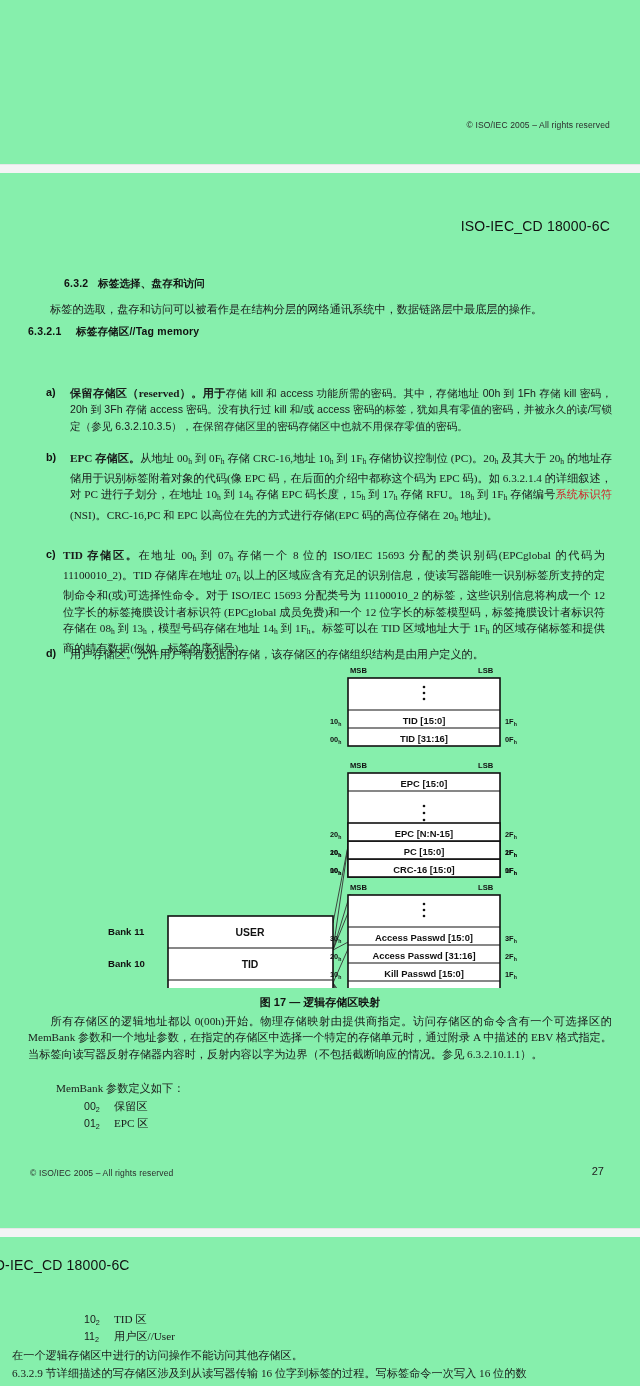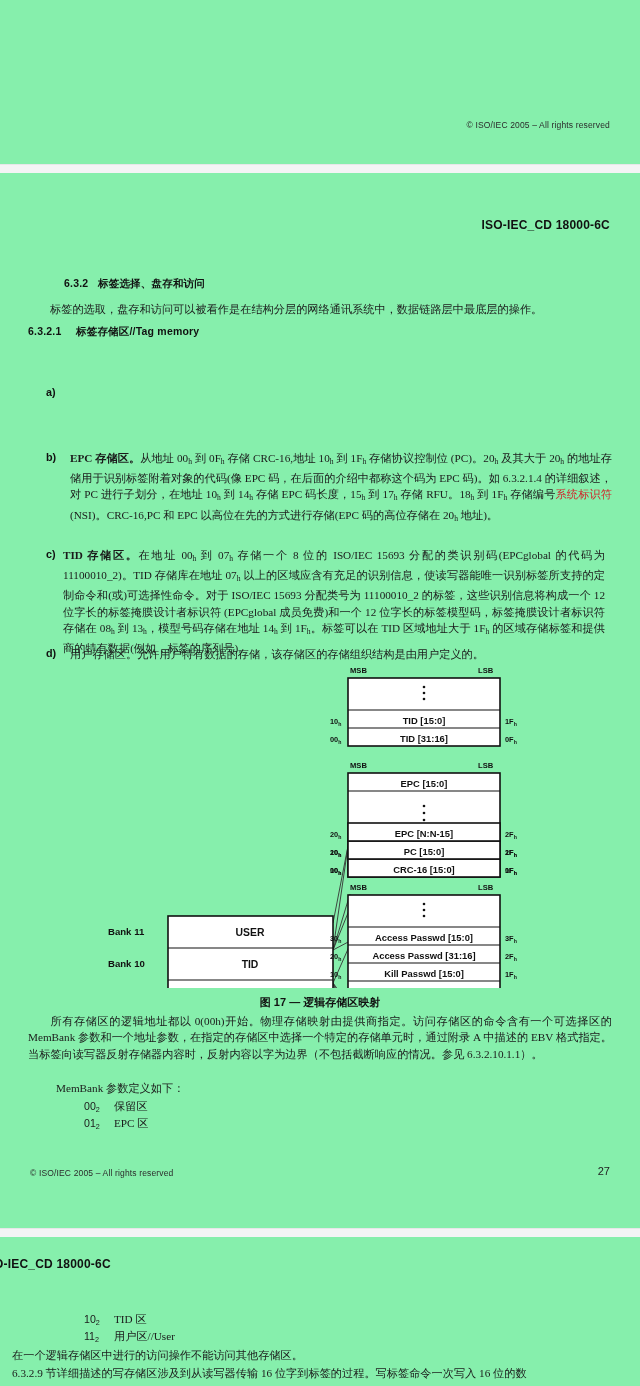--- a/index.html
+++ b/index.html
@@ -42,22 +42,22 @@
   .copyright {
     position: absolute;
     font-family: "Liberation Sans", "DejaVu Sans", sans-serif;
     font-size: 8.5px;
     color: #2b2b2b;
     letter-spacing: 0.15px;
   }
   .doc-id {
     position: absolute;
     font-family: "Liberation Sans", "DejaVu Sans", sans-serif;
-    font-weight: bold;
-    font-size: 12px;
+    font-weight: normal;
+    font-size: 14px;
     color: #111;
     letter-spacing: 0.2px;
   }
   .page-num {
     position: absolute;
     font-family: "Liberation Sans", "DejaVu Sans", sans-serif;
     font-size: 11px;
     font-weight: normal;
     color: #222;
   }
@@ -202,20 +202,23 @@
   <div class="body-par" style="left:28px; top:128px; width:584px;">
     <span style="display:inline-block;width:22px;"></span><span>标签的选取，盘存和访问可以被看作是在结构分层的网络通讯系统中，数据链路层中最底层的操作。</span>
   </div>
 
   <div class="h3" style="left:28px; top:152px;">
     <span class="num wide">6.3.2.1</span><span>标签存储区//Tag memory</span>
   </div>
 
 
   <div class="list-marker" style="left:46px; top:213px;">a)</div>
+  <div class="list-item" style="left:70px; top:212px; width:542px;">
+    <b>保留存储区（reserved）。用于</b><span class="lat">存储 kill 和 access 功能所需的密码。其中，存储地址 00h 到 1Fh 存储 kill 密码，20h 到 3Fh 存储 access 密码。没有执行过 kill 和/或 access 密码的标签，犹如具有零值的密码，并被永久的读/写锁定（参见 6.3.2.10.3.5），在保留存储区里的密码存储区中也就不用保存零值的密码。</span>
+  </div>
 
   <div class="list-marker" style="left:46px; top:278px;">b)</div>
   <div class="list-item" style="left:70px; top:277px; width:542px;">
     <b>EPC 存储区。</b>从地址 00<sub>h</sub> 到 0F<sub>h</sub> 存储 CRC-16,地址 10<sub>h</sub> 到 1F<sub>h</sub> 存储协议控制位 (PC)。20<sub>h</sub> 及其大于 20<sub>h</sub> 的地址存储用于识别标签附着对象的代码(像 EPC 码，在后面的介绍中都称这个码为 EPC 码)。如 6.3.2.1.4 的详细叙述，对 PC 进行子划分，在地址 10<sub>h</sub> 到 14<sub>h</sub> 存储 EPC 码长度，15<sub>h</sub> 到 17<sub>h</sub> 存储 RFU。18<sub>h</sub> 到 1F<sub>h</sub> 存储编号<span class="red">系统标识符</span> (NSI)。CRC-16,PC 和 EPC 以高位在先的方式进行存储(EPC 码的高位存储在 20<sub>h</sub> 地址)。
   </div>
 
   <div class="list-marker" style="left:46px; top:375px;">c)</div>
   <div class="list-item" style="left:52px; top:374px; width:542px;margin-left:11px;">
     <b>TID 存储区。</b>在地址 00<sub>h</sub> 到 07<sub>h</sub> 存储一个 8 位的 ISO/IEC 15693 分配的类识别码(EPCglobal 的代码为 11100010_2)。TID 存储库在地址 07<sub>h</sub> 以上的区域应含有充足的识别信息，使读写器能唯一识别标签所支持的定制命令和(或)可选择性命令。对于 ISO/IEC 15693 分配类号为 11100010_2 的标签，这些识别信息将构成一个 12 位字长的标签掩膜设计者标识符 (EPCglobal 成员免费)和一个 12 位字长的标签模型码，标签掩膜设计者标识符存储在 08<sub>h</sub> 到 13<sub>h</sub>，模型号码存储在地址 14<sub>h</sub> 到 1F<sub>h</sub>。标签可以在 TID 区域地址大于 1F<sub>h</sub> 的区域存储标签和提供商的特有数据(例如，标签的序列号)。
   </div>
@@ -377,21 +380,21 @@
 
   <div class="memlist" style="left:84px; top:925px;">
     <span class="code">00<sub>2</sub></span><span>保留区</span>
   </div>
   <div class="memlist" style="left:84px; top:942px;">
     <span class="code">01<sub>2</sub></span><span>EPC 区</span>
   </div>
 
   <div class="copyright" style="left:30px; top:995px;">© ISO/IEC 2005 – All rights reserved</div>
 
-  <div class="page-num" style="right:30px; top:992px;">27</div>
+  <div class="page-num" style="right:36px; top:992px;">27</div>
 </div>
 
 <div class="page" id="page-3">
   <div class="doc-id" style="left:-6px; top:20px;">O-IEC_CD 18000-6C</div>
 
   <div class="memlist" style="left:84px; top:74px;">
     <span class="code">10<sub>2</sub></span><span>TID 区</span>
   </div>
   <div class="memlist" style="left:84px; top:91px;">
     <span class="code">11<sub>2</sub></span><span>用户区//User</span>

